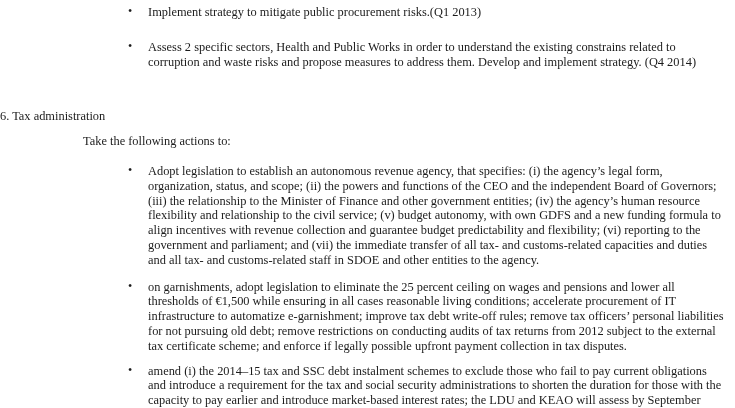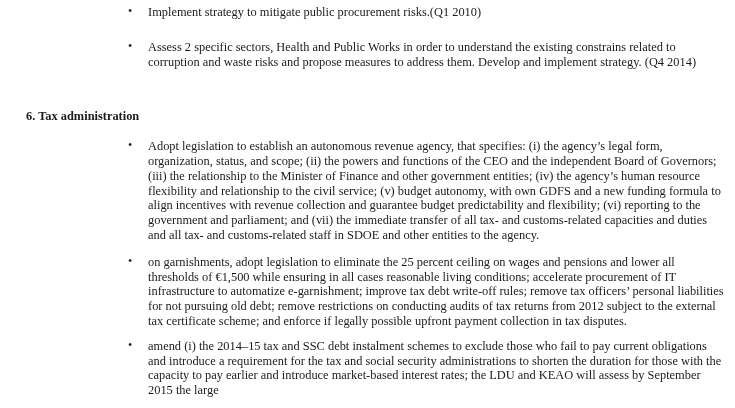--- a/index.html
+++ b/index.html
@@ -25,51 +25,52 @@
     margin-right: 8px;
     padding-left: 20px;
   }
   .bullet-marker {
     position: absolute;
     left: 0;
     top: -1px;
     font-size: 12px;
   }
   .section-heading {
-    margin-left: 26px;
-    font-weight: bold;
+    margin-left: 0;
+    font-weight: normal;
   }
   .intro-line {
     margin-left: 83px;
   }
   .mt-b1 { margin-top: 5px; }
   .mt-b2 { margin-top: 20px; }
   .mt-heading { margin-top: 40px; }
   .mt-intro { margin-top: 10px; }
   .mt-b3 { margin-top: 15px; }
   .mt-b4 { margin-top: 12px; }
   .mt-b5 { margin-top: 10px; }
 </style>
 </head>
 <body>
 
 <div class="page">
 
   <div class="bullet-item mt-b1">
     <span class="bullet-marker">•</span>
-    <div>Implement strategy to mitigate public procurement risks.(Q1 2010)</div>
+    <div>Implement strategy to mitigate public procurement risks.(Q1 2013)</div>
   </div>
 
   <div class="bullet-item mt-b2">
     <span class="bullet-marker">•</span>
     <div>Assess 2 specific sectors, Health and Public Works in order to understand the existing constrains related to corruption and waste risks and propose measures to address them. Develop and implement strategy. (Q4 2014)</div>
   </div>
 
   <div class="section-heading mt-heading">6. Tax administration</div>
 
+  <div class="intro-line mt-intro">Take the following actions to:</div>
 
   <div class="bullet-item mt-b3">
     <span class="bullet-marker">•</span>
     <div>Adopt legislation to establish an autonomous revenue agency, that specifies: (i) the agency’s legal form, organization, status, and scope; (ii) the powers and functions of the CEO and the independent Board of Governors; (iii) the relationship to the Minister of Finance and other government entities; (iv) the agency’s human resource flexibility and relationship to the civil service; (v) budget autonomy, with own GDFS and a new funding formula to align incentives with revenue collection and guarantee budget predictability and flexibility; (vi) reporting to the government and parliament; and (vii) the immediate transfer of all tax- and customs-related capacities and duties and all tax- and customs-related staff in SDOE and other entities to the agency.</div>
   </div>
 
   <div class="bullet-item mt-b4">
     <span class="bullet-marker">•</span>
     <div>on garnishments, adopt legislation to eliminate the 25 percent ceiling on wages and pensions and lower all thresholds of €1,500 while ensuring in all cases reasonable living conditions; accelerate procurement of IT infrastructure to automatize e-garnishment; improve tax debt write-off rules; remove tax officers’ personal liabilities for not pursuing old debt; remove restrictions on conducting audits of tax returns from 2012 subject to the external tax certificate scheme; and enforce if legally possible upfront payment collection in tax disputes.</div>
   </div>

